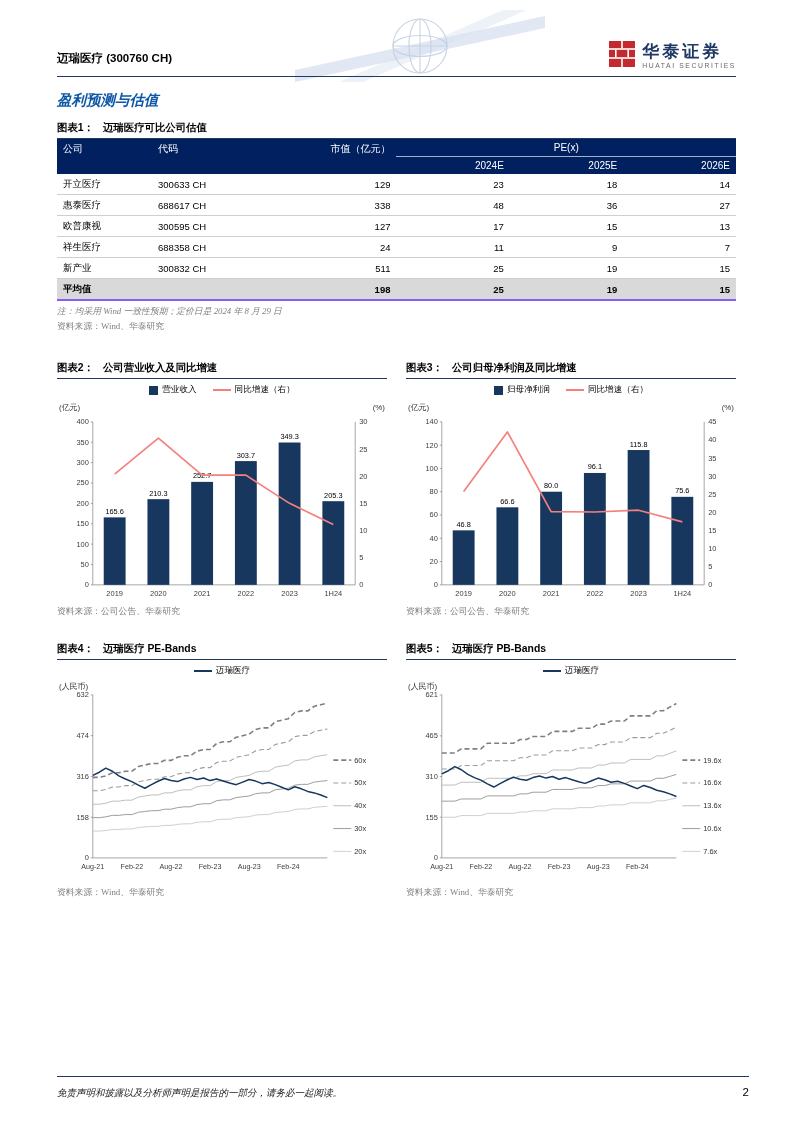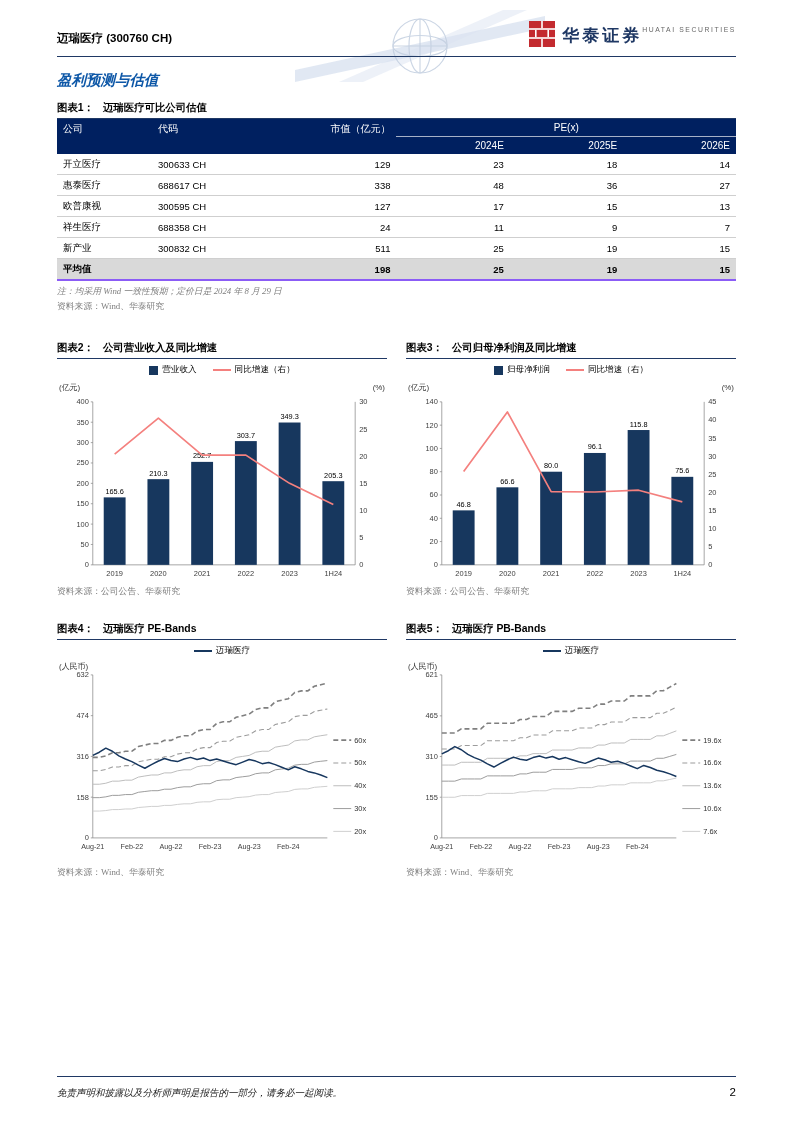--- a/index.html
+++ b/index.html
@@ -1,23 +1,23 @@
 <!DOCTYPE html>
 <html><head>
 <meta charset="utf-8">
 <style>
   *{margin:0;padding:0;box-sizing:border-box}
   html,body{background:#fff}
   body{width:793px;height:1122px;font-family:"Liberation Sans","DejaVu Sans",sans-serif;color:#000;position:relative;overflow:hidden}
-  .page{position:relative;width:793px;height:1122px;padding:21px 57px 0}
+  .page{position:relative;width:793px;height:1122px;padding:41px 57px 0}
   .watermark{position:absolute;left:295px;top:10px;z-index:0;pointer-events:none}
   .hdr{display:flex;justify-content:space-between;align-items:flex-end;position:relative;z-index:1;padding-bottom:5px}
   .stock{font-size:11.5px;font-weight:bold;padding-bottom:5px}
   .brand{display:flex;align-items:center;gap:7px}
-  .brand-text{display:flex;line-height:1.15}
+  .brand-text{display:flex;flex-direction:column;line-height:1.15}
   .bn{font-size:17px;font-weight:bold;color:#1F3864;letter-spacing:3px;font-family:"Liberation Serif","DejaVu Serif",serif}
   .bs{font-size:6.8px;color:#666;letter-spacing:1.6px}
   .rule{border-bottom:1.4px solid #1F3864;margin-bottom:14px;position:relative;z-index:1}
   .section-title{font-family:"Liberation Serif","DejaVu Serif",serif;font-style:italic;font-weight:bold;font-size:14.5px;color:var(--section-blue,#0D57A7);margin-bottom:11px}
   .ex-title{font-size:10.4px;font-weight:bold;border-bottom:1.2px solid #1F3864;padding-bottom:3px}
   .ex-label{margin-right:9px}
   table{width:100%;border-collapse:collapse;font-size:9.5px}
   thead th{background:var(--navy,#002060);color:#fff;font-weight:normal;padding:3px 6px;text-align:left;vertical-align:top;font-size:10px}
   th.mcap{text-align:right}
   th.year{text-align:right;vertical-align:bottom}
@@ -29,21 +29,21 @@
   .source{font-family:"Liberation Serif","DejaVu Serif",serif;color:#7f7f7f;font-size:8.8px;margin-top:3px}
   .chart-grid{display:grid;grid-template-columns:1fr 1fr;column-gap:19px;row-gap:24px;margin-top:28px}
   .legend{display:flex;justify-content:center;align-items:center;gap:16px;font-size:8.6px;margin-top:5px;height:12px}
   .leg-item{display:flex;align-items:center;gap:4px}
   .sw{display:inline-block}
   .sw-bar{width:9px;height:9px;background:var(--bar-navy,#17375E)}
   .sw-line{width:18px;height:0;border-top:2px solid var(--line-red,#F4807E)}
   .sw-nav{width:18px;height:0;border-top:2px solid var(--bar-navy,#17375E)}
   svg.plot{width:100%;display:block;margin-top:2px}
   svg{font-family:"Liberation Sans","DejaVu Sans",sans-serif}
-  footer{position:absolute;left:57px;right:57px;bottom:22px}
+  footer{position:absolute;left:57px;right:44px;bottom:22px}
   .foot-rule{border-bottom:1px solid #1F3864;margin-bottom:9px}
   .foot-row{display:flex;justify-content:space-between;align-items:baseline}
   .disc{font-family:"Liberation Serif","DejaVu Serif",serif;font-style:italic;font-size:9.5px;color:#1a1a1a}
   .pgnum{font-size:11.5px;color:#000}
 </style>
 </head>
 <body style="--navy: #002060; --bar-navy: #17375E; --line-red: #F4807E; --section-blue: #0D57A7; --avg-bg: #D9D9D9;">
 
 <div class="page">
 

